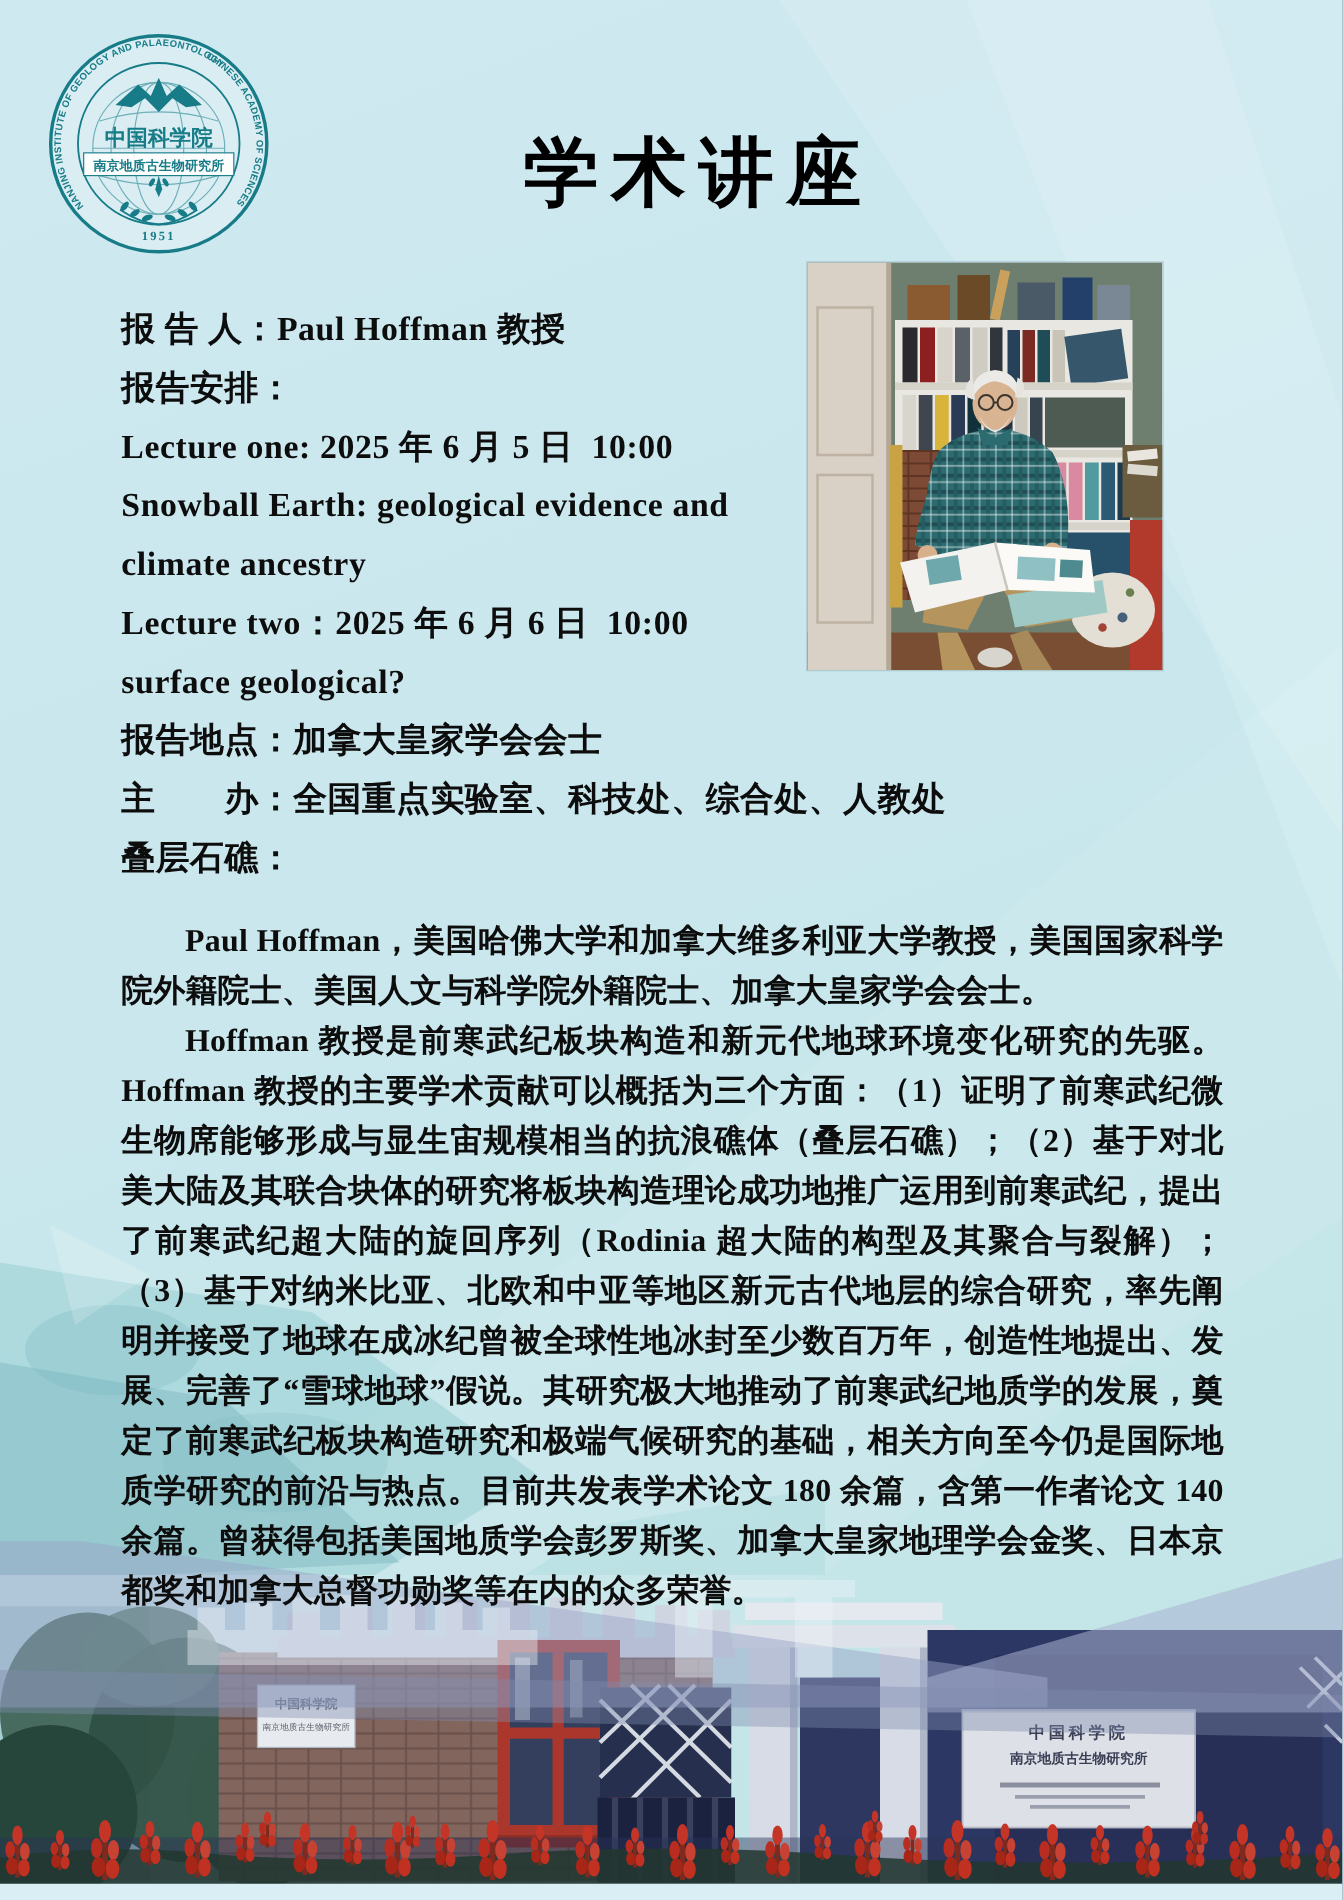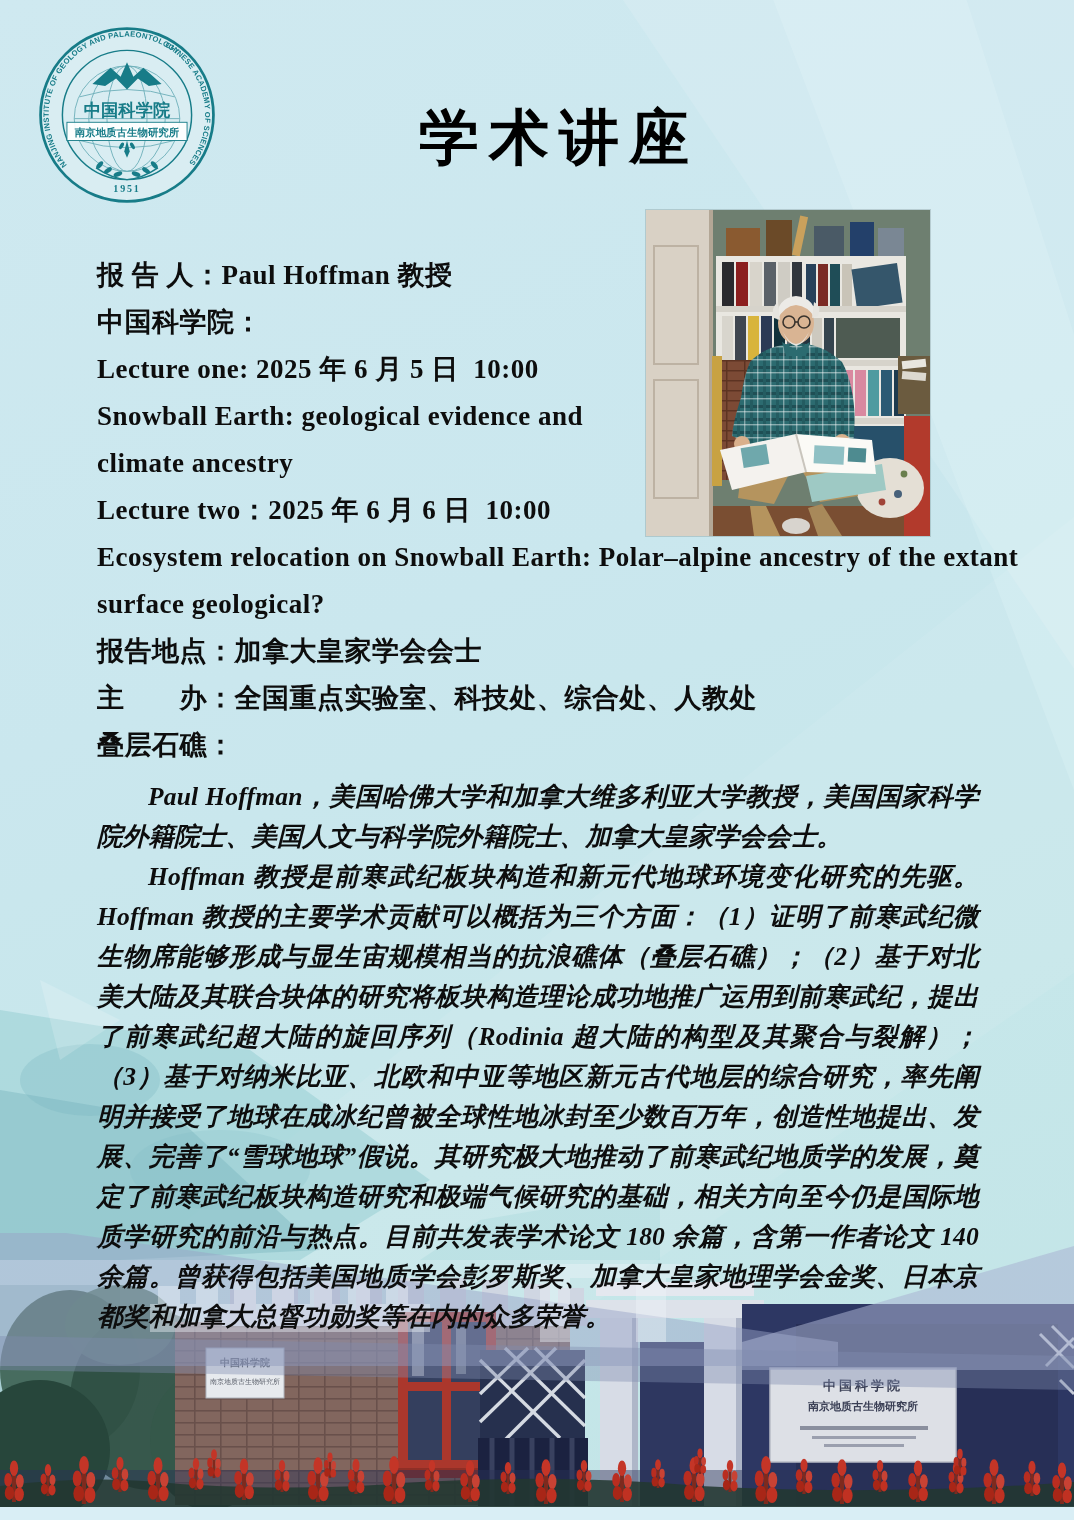--- a/index.html
+++ b/index.html
@@ -15,23 +15,23 @@
   .ray2{background:rgba(240,252,255,0.16);clip-path:polygon(72% 0,90% 0,100% 22%,100% 52%);}
   .ray3{background:rgba(255,255,255,0.07);clip-path:polygon(100% 34%,100% 64%,26% 100%,0 100%,0 90%);}
   .logo{position:absolute;left:36px;top:24px;width:182px;height:182px;}
   .title{
     position:absolute;left:0;top:98px;width:100%;padding-left:44px;box-sizing:border-box;
     text-align:center;font-family:"Liberation Sans","DejaVu Sans",sans-serif;
     font-size:60px;font-weight:bold;letter-spacing:10px;color:#000;
   }
   .photo{position:absolute;left:646px;top:210px;width:284px;height:326px;box-shadow:0 0 0 1px rgba(90,110,110,.25);}
   .watermark{position:absolute;left:0;top:920px;width:660px;height:340px;pointer-events:none;}
-  .content{position:absolute;left:97px;top:252px;width:882px;z-index:3;}
+  .content{position:absolute;left:97px;top:240px;width:882px;z-index:3;}
   .info-line{font-size:27px;font-weight:bold;line-height:47px;white-space:pre;letter-spacing:.5px;}
-  .bio{margin-top:8px;text-align:justify;font-style:italic;}
+  .bio{margin-top:23px;text-align:justify;}
   .bio p{margin:0;font-size:25.5px;font-weight:bold;line-height:40px;text-indent:2em;letter-spacing:.2px;}
   .montage{position:absolute;left:0;top:1230px;width:1074px;height:290px;z-index:2;}
 </style>
 </head>
 <body>
 
 <div class="poster">
 
   <div class="ray ray1"></div>
   <div class="ray ray2"></div>
@@ -198,26 +198,25 @@
     <polygon points="0,90 250,130 430,260 300,340 0,340" fill="#8ec9cf" opacity="0.45"></polygon>
     <polygon points="0,170 180,200 320,330 120,340 0,340" fill="#5fa3ad" opacity="0.28"></polygon>
     <ellipse cx="90" cy="160" rx="70" ry="36" fill="#6fb0ba" opacity="0.25"></ellipse>
     <ellipse cx="220" cy="250" rx="90" ry="40" fill="#7fbcc4" opacity="0.22"></ellipse>
     <polygon points="40,60 120,100 60,140" fill="#ffffff" opacity="0.18"></polygon>
     <polygon points="480,300 660,270 660,340 420,340" fill="#9ed4d8" opacity="0.30"></polygon>
   </svg>
 
   <div class="content">
     <div class="info-line">报 告 人：Paul Hoffman 教授</div>
-    <div class="info-line">中国科学院：</div>
+    <div class="info-line">报告安排：</div>
     <div class="info-line">Lecture one: 2025 年 6 月 5 日  10:00</div>
     <div class="info-line">Snowball Earth: geological evidence and</div>
     <div class="info-line">climate ancestry</div>
     <div class="info-line">Lecture two：2025 年 6 月 6 日  10:00</div>
-    <div class="info-line">Ecosystem relocation on Snowball Earth: Polar–alpine ancestry of the extant</div>
     <div class="info-line">surface geological?</div>
     <div class="info-line">报告地点：加拿大皇家学会会士</div>
     <div class="info-line">主　　办：全国重点实验室、科技处、综合处、人教处</div>
     <div class="info-line">叠层石礁：</div>
     <div class="bio">
       <p>Paul Hoffman，美国哈佛大学和加拿大维多利亚大学教授，美国国家科学院外籍院士、美国人文与科学院外籍院士、加拿大皇家学会会士。</p>
       <p>Hoffman 教授是前寒武纪板块构造和新元代地球环境变化研究的先驱。Hoffman 教授的主要学术贡献可以概括为三个方面：（1）证明了前寒武纪微生物席能够形成与显生宙规模相当的抗浪礁体（叠层石礁）；（2）基于对北美大陆及其联合块体的研究将板块构造理论成功地推广运用到前寒武纪，提出了前寒武纪超大陆的旋回序列（Rodinia 超大陆的构型及其聚合与裂解）；（3）基于对纳米比亚、北欧和中亚等地区新元古代地层的综合研究，率先阐明并接受了地球在成冰纪曾被全球性地冰封至少数百万年，创造性地提出、发展、完善了“雪球地球”假说。其研究极大地推动了前寒武纪地质学的发展，奠定了前寒武纪板块构造研究和极端气候研究的基础，相关方向至今仍是国际地质学研究的前沿与热点。目前共发表学术论文 180 余篇，含第一作者论文 140 余篇。曾获得包括美国地质学会彭罗斯奖、加拿大皇家地理学会金奖、日本京都奖和加拿大总督功勋奖等在内的众多荣誉。</p>
     </div>
   </div>
 

